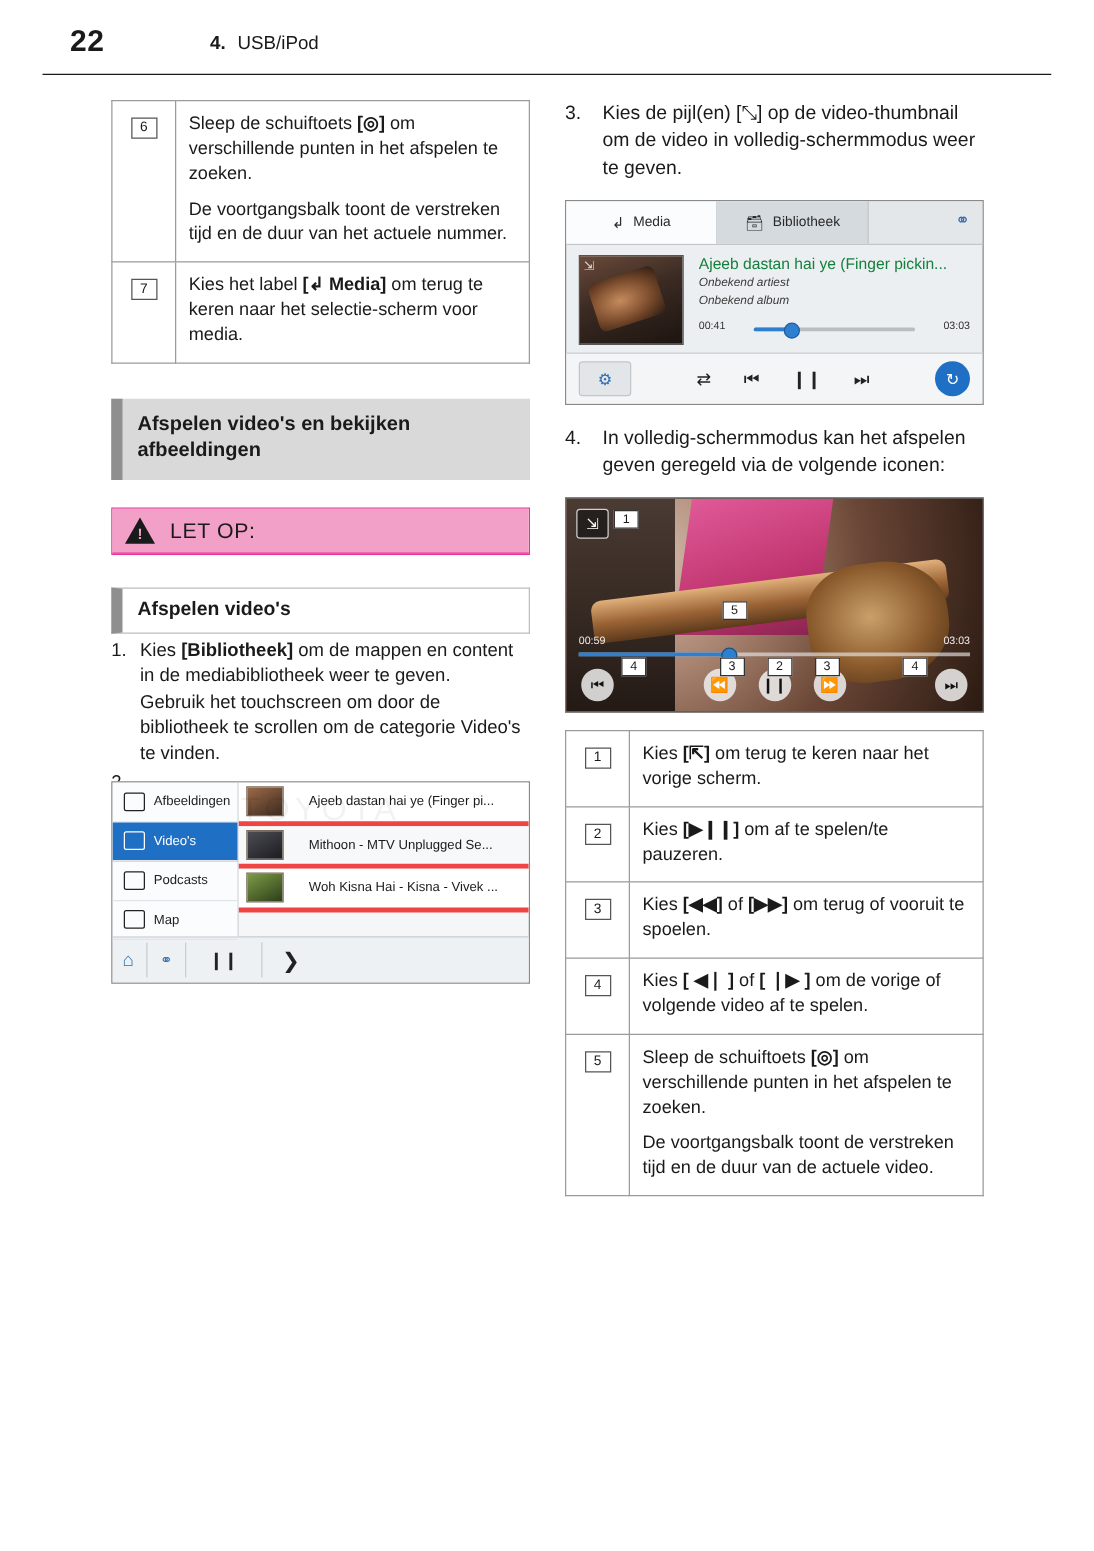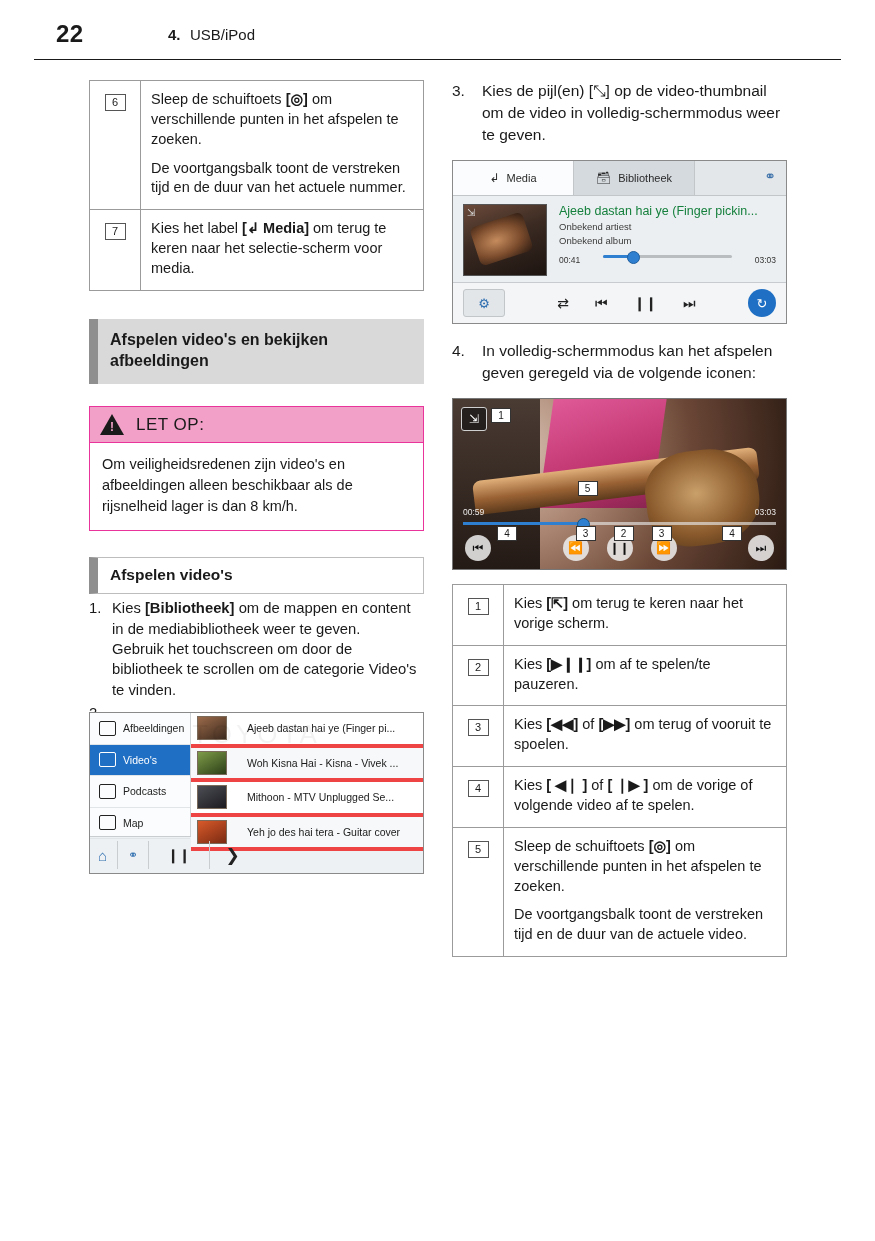--- a/index.html
+++ b/index.html
@@ -258,24 +258,25 @@
     font-size: 12.5px;
     color: #15803d;
     white-space: nowrap;
     overflow: hidden;
     text-overflow: ellipsis;
   }
   .msub {
     font-size: 9.5px;
     color: #3b3b3b;
     margin-top: 3px;
+    font-style: italic;
   }
   .prog-row {
     display: flex;
-    align-items: flex-start;
+    align-items: flex-end;
     gap: 23px;
     margin-top: 9px;
     font-size: 8.5px;
     color: #333;
   }
   .prog-bar {
     flex: 1;
     height: 3px;
     background: #b9bdc0;
     position: relative;
@@ -578,21 +579,20 @@
 
     <div class="sec-head">Afspelen video's en bekijken afbeeldingen</div>
 
     <div class="warn">
       <div class="warn-head">
         <div class="warn-tri">
             <span>!</span>
           </div>
         <div class="warn-title">LET OP:</div>
       </div>
-      <div class="warn-body">Om veiligheidsredenen zijn video's en afbeeldingen alleen beschikbaar als de rijsnelheid lager is dan 8 km/h.</div>
     </div>
 
     <div class="sub-head">Afspelen video's</div>
 
 
     <ol class="num">
       <li>
         <span class="mk">1.</span>
         Kies <b class="kb">[Bibliotheek]</b> om de mappen en content in de mediabibliotheek weer te geven.
         <span class="indent">Gebruik het touchscreen om door de bibliotheek te scrollen om de categorie Video's te vinden.</span>
@@ -622,30 +622,26 @@
             <span class="ic"></span>
             <span>Map</span>
           </div>
         </div>
         <div class="lib-list">
           <div class="lib-row">
             <span class="lib-th th1"></span>
             <span>Ajeeb dastan hai ye (Finger pi...</span>
           </div>
           <div class="lib-row">
+            <span class="lib-th th2"></span>
+            <span>Mithoon - MTV Unplugged Se...</span>
+          </div>
+          <div class="lib-row">
             <span class="lib-th th3"></span>
             <span>Woh Kisna Hai - Kisna - Vivek ...</span>
-          </div>
-          <div class="lib-row">
-            <span class="lib-th th2"></span>
-            <span>Mithoon - MTV Unplugged Se...</span>
-          </div>
-          <div class="lib-row">
-            <span class="lib-th th4"></span>
-            <span>Yeh jo des hai tera - Guitar cover</span>
           </div>
         </div>
       </div>
       <div class="lib-bot">
         <span class="home-ic">⌂</span>
         <span class="bot-div"></span>
         <span style="color:#2f6fb0;font-size:12px;">⚭</span>
         <span class="bot-div"></span>
         <span class="pz">❙❙</span>
         <span class="bot-div"></span>

